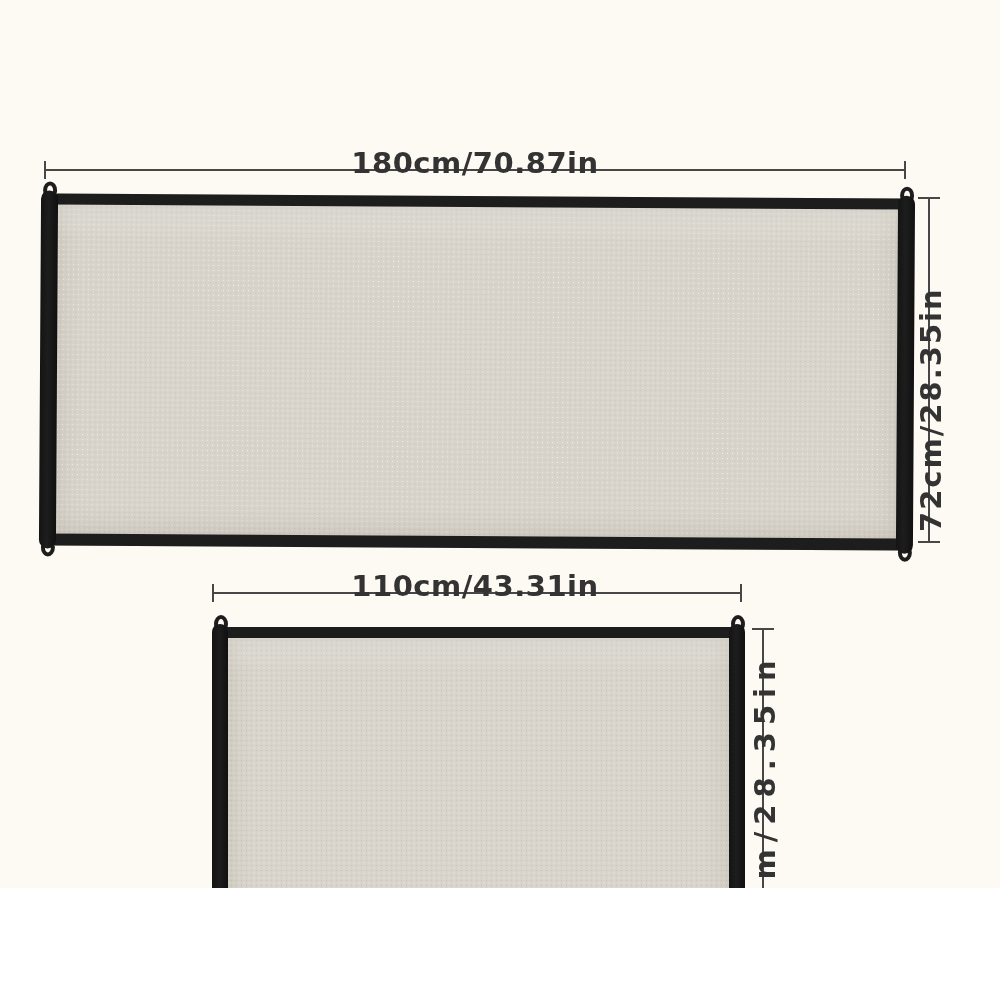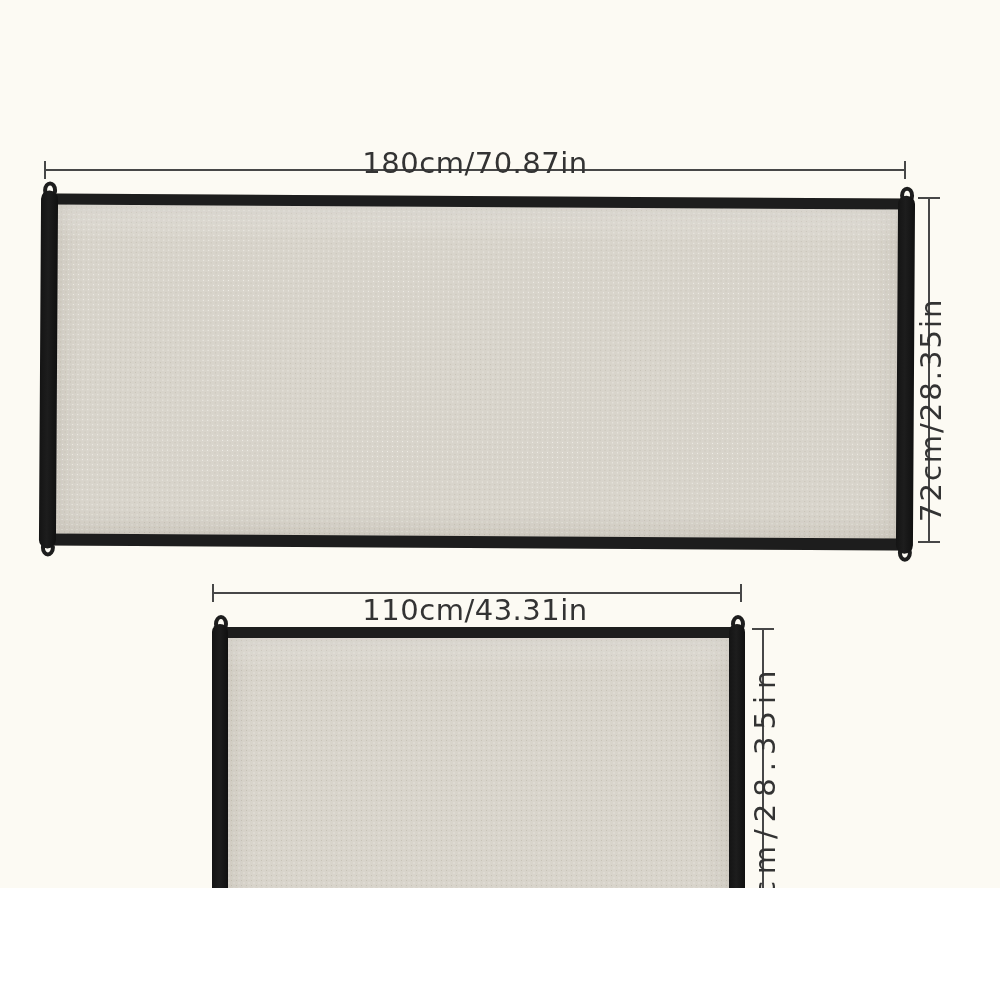--- a/index.html
+++ b/index.html
@@ -6,20 +6,21 @@
     margin: 0;
     padding: 0;
   }
   .canvas {
     position: relative;
     width: 1000px;
     height: 888px;
     overflow: hidden;
     background: var(--background-color, #fcfaf3);
     font-family: "DejaVu Sans", "Liberation Sans", sans-serif;
+    font-weight: bold;
   }
 
   
   .gate { position: absolute; left: 0; top: 0; width: 1000px; height: 1000px; }
   .gate-large { transform: rotate(0.35deg); transform-origin: 475px 370px; }
 
   .rod {
     position: absolute;
     background: linear-gradient(90deg, #141414, var(--frame-black, #1d1d1d) 45%, #101010);
     border-radius: 9px;
@@ -123,21 +124,21 @@
     display: flex;
     align-items: center;
     justify-content: center;
   }
   .dim-top-width    { left: 44px;  top: 169px; width: 862px; }
   .label-top-width  { left: 275px; top: 146px; }
   .dim-top-height   { left: 928px; top: 197px; height: 346px; }
   .label-top-height { left: 913px; top: 283px; height: 254px; width: 36px; letter-spacing: 2px; }
 
   .dim-bottom-width    { left: 212px; top: 592px; width: 530px; }
-  .label-bottom-width  { left: 275px; top: 593px; }
+  .label-bottom-width  { left: 275px; top: 569px; }
   .dim-bottom-height   { left: 762px; top: 628px; height: 344px; }
   .label-bottom-height { left: 747px; top: 641px; height: 330px; width: 36px; letter-spacing: 7px; }
 </style>
 </head>
 <body>
 
 <div class="canvas">
 
   <div class="gate gate-large">
     <div class="eyelet eyelet-tl"></div>

